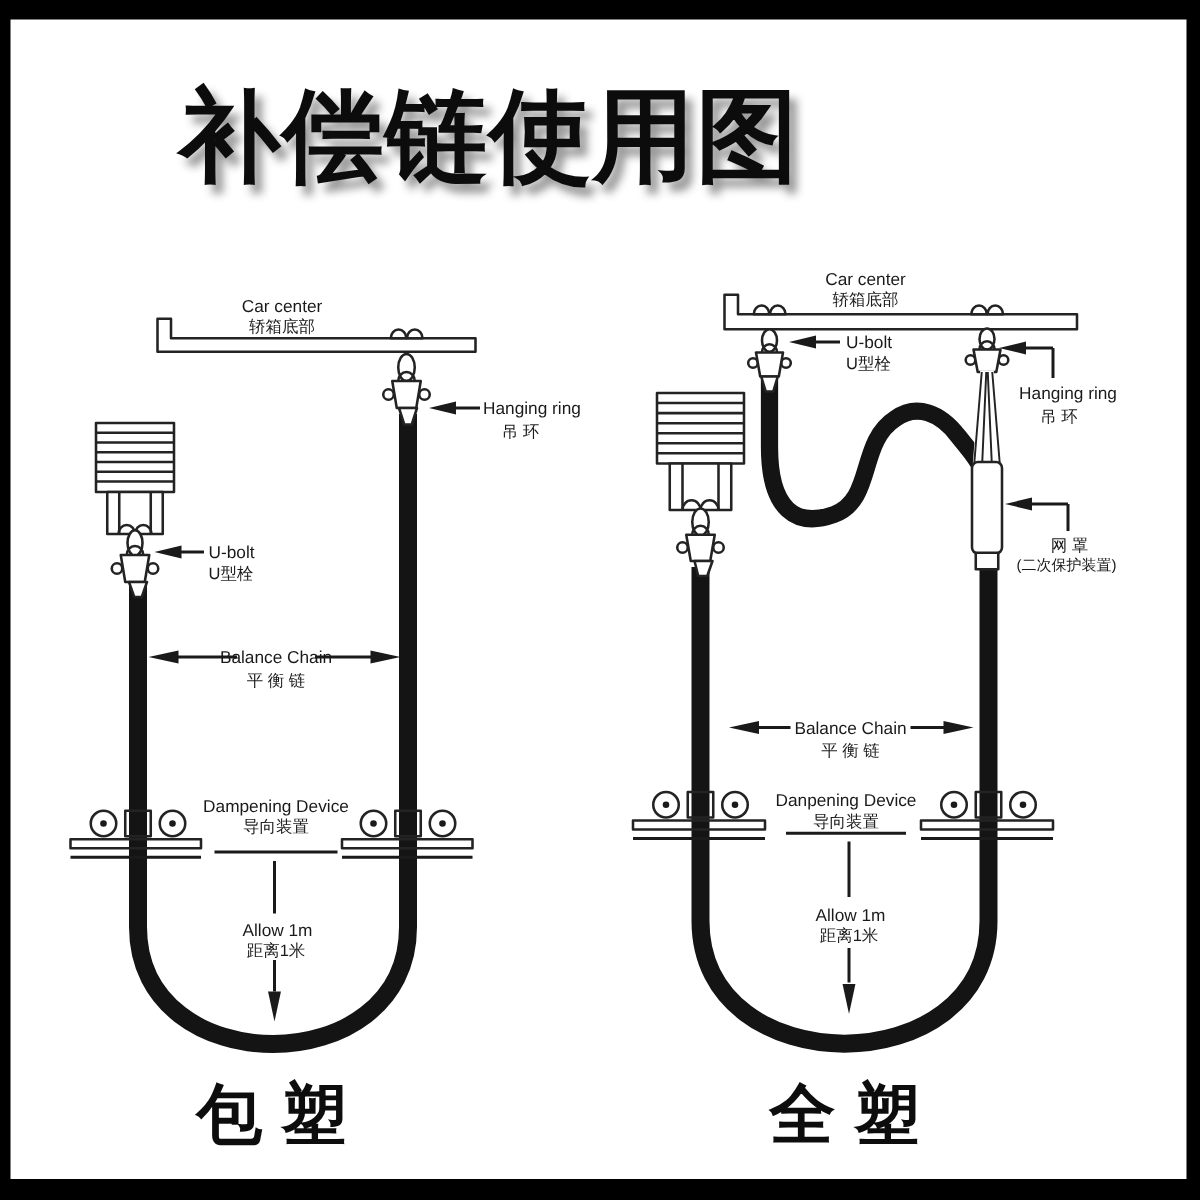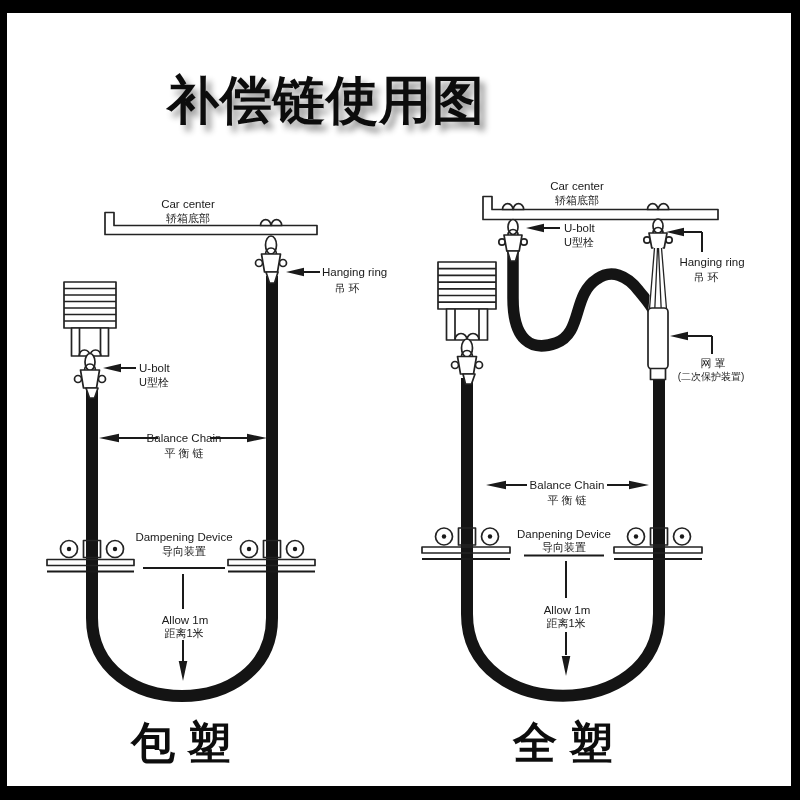--- a/index.html
+++ b/index.html
@@ -4,23 +4,23 @@
 <style>
   html,body { margin:0; padding:0; background:#fff; }
   .stage { position:relative; width:800px; height:800px; background:#ffffff; overflow:hidden;
            font-family:"Liberation Sans", sans-serif; }
   .frame { position:absolute; background:#000; }
   .frame-top { left:0; top:0; width:800px; height:13px; }
   .frame-bottom { left:0; top:786px; width:800px; height:14px; }
   .frame-left { left:0; top:0; width:7px; height:800px; }
   .frame-right { left:791px; top:0; width:9px; height:800px; }
   .title { position:absolute; left:0; top:46px; width:652px; text-align:center;
-           font-size:52px; font-weight:900; color:#0c0c0c; letter-spacing:1px;
+           font-size:68px; font-weight:900; color:#0c0c0c; letter-spacing:1px;
            font-family:"DejaVu Sans","Liberation Sans",sans-serif;
-           text-shadow:5px 6px 6px rgba(25,25,25,0.45); white-space:nowrap;margin-top:20px; }
+           text-shadow:5px 6px 6px rgba(25,25,25,0.45); white-space:nowrap; }
   svg.diagram { position:absolute; left:0; top:0; }
   
   .ck  { fill:none; stroke:#141414; stroke-width:12; }
   .ck2 { stroke-width:11.5; }
   .ol  { fill:#ffffff; stroke:#232323; stroke-width:1.7; stroke-linejoin:round; }
   .ns  { fill:none; stroke:#232323; stroke-width:1.7; stroke-linejoin:round; }
   .thin{ fill:none; stroke:#232323; stroke-width:1.3; }
   .ar  { fill:none; stroke:#1a1a1a; stroke-width:2; }
   .ah  { fill:#1a1a1a; stroke:none; }
   text { fill:#1a1a1a; font-size:11.5px; font-family:"Liberation Sans",sans-serif; }

